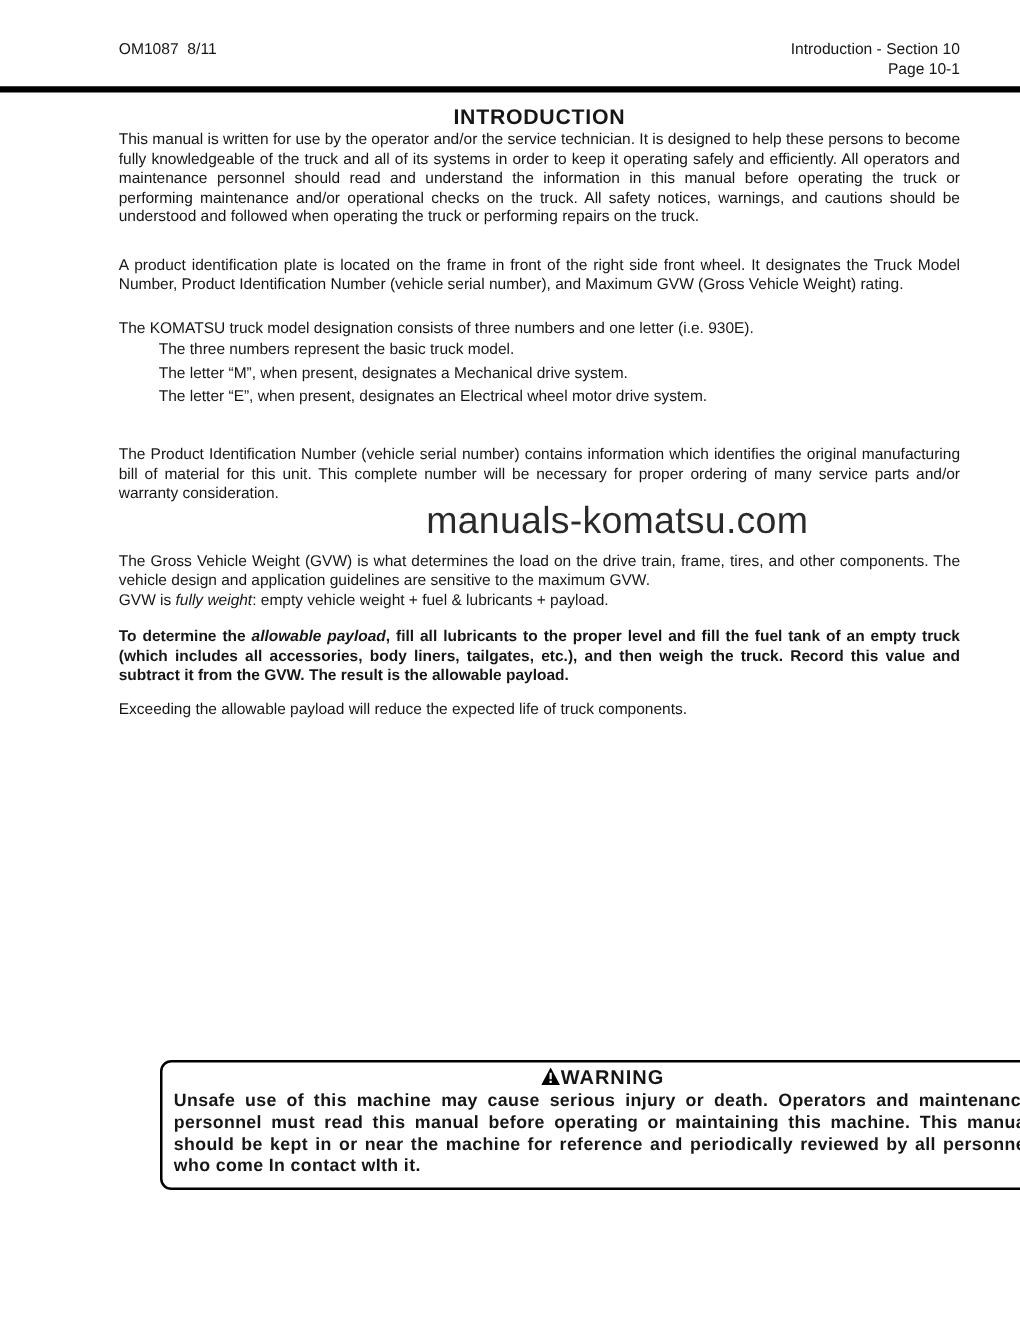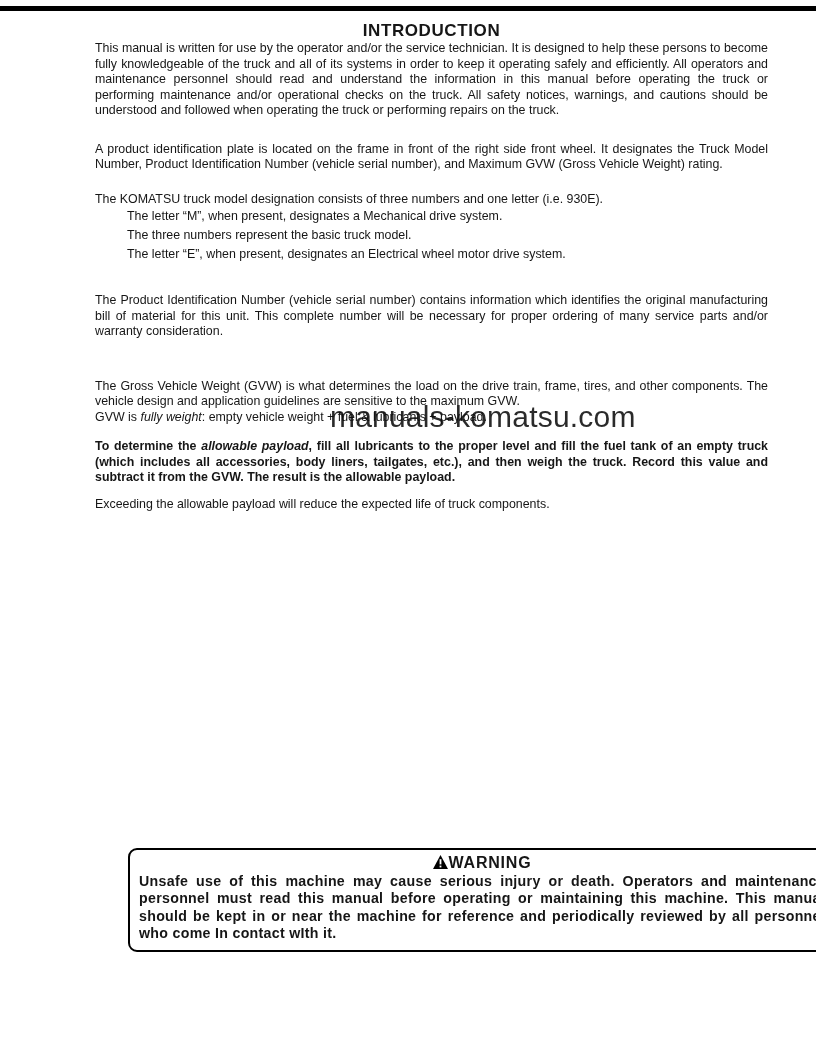--- a/index.html
+++ b/index.html
@@ -58,21 +58,21 @@
   .model-item { font-size: 12.4px; line-height: 19px; padding-left: 32px; }
   .p-pin      { margin-bottom: 39px; }
   .gvw-block  { margin-bottom: 14px; }
   .p-payload  { margin-bottom: 11px; font-weight: bold; }
   .p-note     { font-style: italic; margin-bottom: 12px; }
   .it { font-style: italic; }
   .b  { font-weight: normal; }
   
   .watermark {
     position: absolute;
-    left: 330px;
+    left: 341px;
     top: 400px;
     font-size: 30px;
     letter-spacing: 0.2px;
     color: rgba(12, 12, 12, 0.88);
     white-space: nowrap;
     pointer-events: none;
   }
   
   .warning-box {
     position: absolute;
@@ -98,35 +98,42 @@
     line-height: 17.4px;
     text-align: justify;
     letter-spacing: 0.3px;
   }
 </style>
 </head>
 <body>
 
 <div class="page">
 
+  <div class="header">
+    <span class="doc-number">OM1087  8/11</span>
+    <div class="header-right">
+      <div>Introduction - Section 10</div>
+      <div>Page 10-1</div>
+    </div>
+  </div>
 
   <div class="rule"></div>
 
   <h1 class="title">INTRODUCTION</h1>
 
   <div class="content">
 
     <p class="just p-usage">This manual is written for use by the operator and/or the service technician. It is designed to help these persons to become fully knowledgeable of the truck and all of its systems in order to keep it operating safely and efficiently. All operators and maintenance personnel should read and understand the information in this manual before operating the truck or performing maintenance and/or operational checks on the truck. All safety notices, warnings, and cautions should be understood and followed when operating the truck or performing repairs on the truck.</p>
 
     <p class="just p-idplate">A product identification plate is located on the frame in front of the right side front wheel. It designates the Truck Model Number, Product Identification Number (vehicle serial number), and Maximum GVW (Gross Vehicle Weight) rating.</p>
 
     <div class="model-block">
       <p>The KOMATSU truck model designation consists of three numbers and one letter (i.e. 930E).</p>
+      <div class="model-item">The three numbers represent the basic truck model.</div>
       <div class="model-item">The letter “M”, when present, designates a Mechanical drive system.</div>
-      <div class="model-item">The three numbers represent the basic truck model.</div>
       <div class="model-item">The letter “E”, when present, designates an Electrical wheel motor drive system.</div>
     </div>
 
     <p class="just p-pin">The Product Identification Number (vehicle serial number) contains information which identifies the original manufacturing bill of material for this unit. This complete number will be necessary for proper ordering of many service parts and/or warranty consideration.</p>
 
     <div class="gvw-block">
       <p class="just">The Gross Vehicle Weight (GVW) is what determines the load on the drive train, frame, tires, and other components. The vehicle design and application guidelines are sensitive to the maximum GVW.</p>
       <div class="line"><span>GVW is </span><span class="it">fully weight</span><span>: </span><span class="b">empty vehicle weight + fuel &amp; lubricants + payload.</span></div>
     </div>
 

